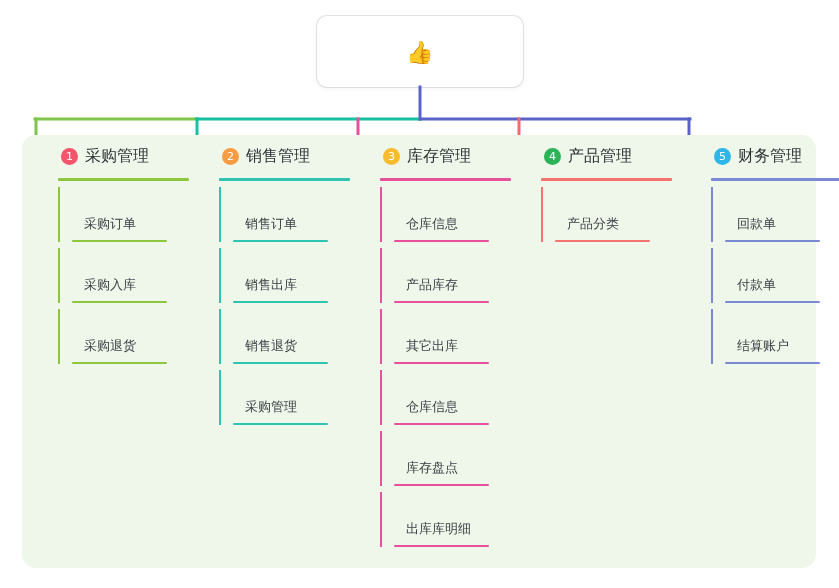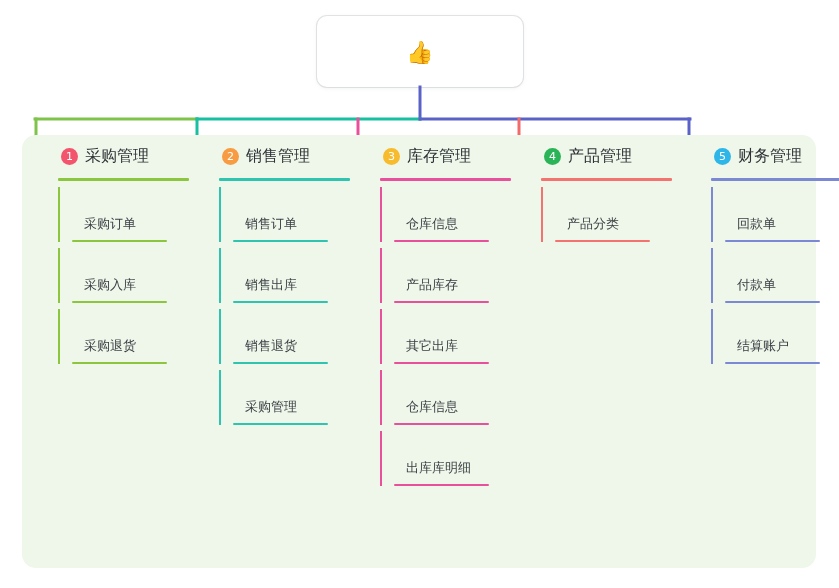--- a/index.html
+++ b/index.html
@@ -248,20 +248,25 @@
             <span class="item-label">其它出库</span>
             <span class="item-rule" style="background: rgb(232, 80, 155);"></span>
           </div>
           <div class="item">
             <span class="item-stem" style="background: rgb(232, 80, 155);"></span>
             <span class="item-label">仓库信息</span>
             <span class="item-rule" style="background: rgb(232, 80, 155);"></span>
           </div>
           <div class="item">
             <span class="item-stem" style="background: rgb(232, 80, 155);"></span>
+            <span class="item-label">库存盘点</span>
+            <span class="item-rule" style="background: rgb(232, 80, 155);"></span>
+          </div>
+          <div class="item">
+            <span class="item-stem" style="background: rgb(232, 80, 155);"></span>
             <span class="item-label">出库库明细</span>
             <span class="item-rule" style="background: rgb(232, 80, 155);"></span>
           </div>
         </div>
       </div>
       <div class="column" style="left: 505px;">
         <div class="col-head">
           <span class="badge" style="background: rgb(43, 180, 87);">4</span>
           <span class="col-title">产品管理</span>
         </div>

